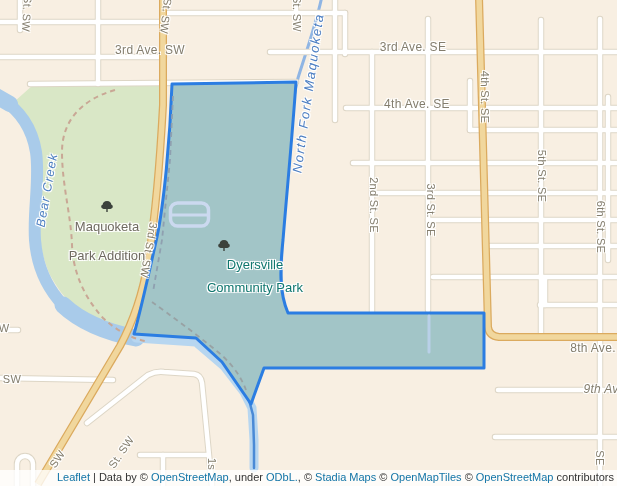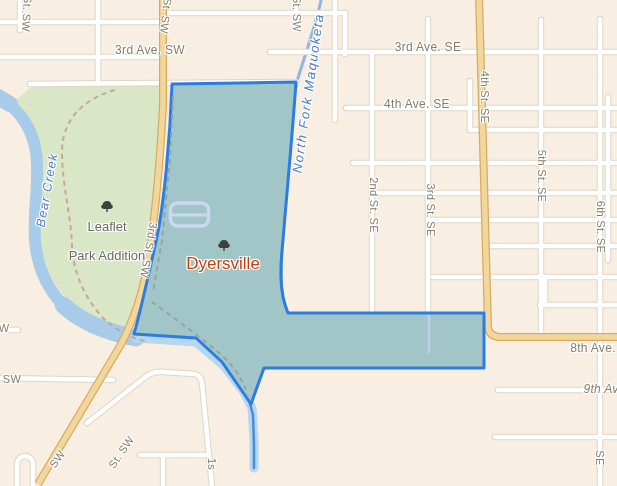--- a/index.html
+++ b/index.html
@@ -5,21 +5,21 @@
   html,body{margin:0;padding:0;background:#ddd;}
   #viewport{position:relative;width:617px;height:486px;overflow:hidden;
     background:#f8efe2;font-family:"Liberation Sans",sans-serif;cursor:grab;}
   #map-svg{position:absolute;left:0;top:0;}
   #labels{position:absolute;left:0;top:0;width:100%;height:100%;pointer-events:none;}
   .maplabel{position:absolute;white-space:nowrap;
     text-shadow:-1px -1px 0 #fff,1px -1px 0 #fff,-1px 1px 0 #fff,1px 1px 0 #fff,0 0 3px #fff;}
   .lb-street{font-size:11px;color:#837d6d;letter-spacing:.3px;}
   .lb-street-lg{font-size:12px;color:#837d6d;letter-spacing:.3px;text-align:center;}
   .lb-place{font-size:13px;color:#6f6a60;}
-  .lb-place-blue{font-size:17px;color:#c2410c;}
+  .lb-place-blue{font-size:13px;color:#0f766e;margin-left:32px;}
   .lb-water{font-size:13px;font-style:italic;color:#4c7ec2;letter-spacing:1.6px;}
   .lb-water-sm{font-size:12.5px;font-style:italic;color:#4c7ec2;letter-spacing:1.2px;}
   .tree{position:absolute;width:14px;height:14px;margin:-7px 0 0 -7px;}
   #attribution{position:absolute;left:0;bottom:0;width:100%;height:16px;
     background:rgba(255,255,255,.78);font-size:11px;line-height:15px;color:#333;
     text-align:right;box-sizing:border-box;padding-right:3px;}
   #attribution a{color:#1274a6;text-decoration:none;cursor:pointer;}
 </style>
 </head>
 <body>
@@ -135,42 +135,44 @@
       <path d="M173,96 L170,160 L162,240 L153,292" stroke="#8fa0b0" stroke-width="1.8" stroke-dasharray="5,4"></path>
       <path d="M152,302 C170,315 195,333 218,352 C230,362 240,374 246,390" stroke="#98a2a4" stroke-width="1.8" stroke-dasharray="5,4"></path>
     </g>
   </svg>
 
   <div id="labels">
       <div class="maplabel lb-street" style="left: 27px; top: 14px; transform: translate(-50%, -50%) rotate(93deg);">St. SW</div>
       <div class="maplabel lb-street" style="left: 166px; top: 16px; transform: translate(-50%, -50%) rotate(96deg);">St. SW</div>
       <div class="maplabel lb-street" style="left: 297px; top: 14px; transform: translate(-50%, -50%) rotate(90deg);">St. SW</div>
       <div class="maplabel lb-street-lg" style="left: 150px; top: 50px; transform: translate(-50%, -50%) rotate(0deg);">3rd Ave. SW</div>
-      <div class="maplabel lb-street-lg" style="left: 413px; top: 47px; transform: translate(-50%, -50%) rotate(0deg); margin-left: 15px;">3rd Ave. SE</div>
+      <div class="maplabel lb-street-lg" style="left: 413px; top: 47px; transform: translate(-50%, -50%) rotate(0deg);">3rd Ave. SE</div>
       <div class="maplabel lb-street-lg" style="left: 417px; top: 104px; transform: translate(-50%, -50%) rotate(0deg);">4th Ave. SE</div>
       <div class="maplabel lb-street" style="left: 374px; top: 205px; transform: translate(-50%, -50%) rotate(90deg);">2nd St. SE</div>
       <div class="maplabel lb-street" style="left: 431px; top: 210px; transform: translate(-50%, -50%) rotate(90deg);">3rd St. SE</div>
       <div class="maplabel lb-street" style="left: 485px; top: 97px; transform: translate(-50%, -50%) rotate(90deg);">4th St. SE</div>
       <div class="maplabel lb-street" style="left: 542px; top: 176px; transform: translate(-50%, -50%) rotate(90deg);">5th St. SE</div>
       <div class="maplabel lb-street" style="left: 601px; top: 227px; transform: translate(-50%, -50%) rotate(90deg);">6th St. SE</div>
       <div class="maplabel lb-street" style="left: 149px; top: 250px; transform: translate(-50%, -50%) rotate(100deg);">3rd St. SW</div>
       <div class="maplabel lb-street-lg" style="left: 593px; top: 348px; transform: translate(-50%, -50%) rotate(0deg);">8th Ave.</div>
       <div class="maplabel lb-street-lg" style="left: 601px; top: 389px; transform: translate(-50%, -50%) rotate(0deg); font-style: italic;">9th Av</div>
       <div class="maplabel lb-street" style="left: 600px; top: 458px; transform: translate(-50%, -50%) rotate(90deg);">SE</div>
       <div class="maplabel lb-street" style="left: 57px; top: 459px; transform: translate(-50%, -50%) rotate(-56deg);">SW</div>
       <div class="maplabel lb-street" style="left: 121px; top: 452px; transform: translate(-50%, -50%) rotate(-56deg);">St. SW</div>
       <div class="maplabel lb-street" style="left: 212px; top: 464px; transform: translate(-50%, -50%) rotate(90deg);">1s</div>
       <div class="maplabel lb-street" style="left: 4px; top: 328px; transform: translate(-50%, -50%) rotate(0deg);">W</div>
       <div class="maplabel lb-street" style="left: 12px; top: 379px; transform: translate(-50%, -50%) rotate(0deg);">SW</div>
-      <div class="maplabel lb-place" style="left: 107px; top: 226px; transform: translate(-50%, -50%) rotate(0deg);">Leaflet</div>
+      <div class="maplabel lb-place" style="left: 107px; top: 226px; transform: translate(-50%, -50%) rotate(0deg);">Maquoketa</div>
       <div class="maplabel lb-place" style="left: 107px; top: 255px; transform: translate(-50%, -50%) rotate(0deg);">Park Addition</div>
       <div class="maplabel lb-place-blue" style="left: 223px; top: 264px; transform: translate(-50%, -50%) rotate(0deg);">Dyersville</div>
+      <div class="maplabel lb-place-blue" style="left: 223px; top: 287px; transform: translate(-50%, -50%) rotate(0deg);">Community Park</div>
       <div class="maplabel lb-water-sm" style="left: 47px; top: 190px; transform: translate(-50%, -50%) rotate(-80deg);">Bear Creek</div>
       <div class="maplabel lb-water" style="left: 308px; top: 93px; transform: translate(-50%, -50%) rotate(-82deg);">North Fork Maquoketa</div>
       <div class="tree" style="left: 107px; top: 207px;"><svg width="14" height="14" viewBox="0 0 14 14">
           <path d="M7 1 C4.2 1 2.6 2.9 2.8 4.6 C1.5 5.1 1 6.2 1.3 7.2 C1.8 8.7 3.6 9.2 6.3 8.9 L6.3 12 L7.7 12 L7.7 8.9 C10.4 9.2 12.2 8.7 12.7 7.2 C13 6.2 12.5 5.1 11.2 4.6 C11.4 2.9 9.8 1 7 1 Z" fill="#3c423c"></path>
         </svg></div>
       <div class="tree" style="left: 224px; top: 246px;"><svg width="14" height="14" viewBox="0 0 14 14">
           <path d="M7 1 C4.2 1 2.6 2.9 2.8 4.6 C1.5 5.1 1 6.2 1.3 7.2 C1.8 8.7 3.6 9.2 6.3 8.9 L6.3 12 L7.7 12 L7.7 8.9 C10.4 9.2 12.2 8.7 12.7 7.2 C13 6.2 12.5 5.1 11.2 4.6 C11.4 2.9 9.8 1 7 1 Z" fill="#3c423c"></path>
         </svg></div>
     </div>
 
+  <div id="attribution"><a>Leaflet</a><span> | Data by © </span><a>OpenStreetMap</a><span>, under </span><a>ODbL.</a><span>, © </span><a>Stadia Maps</a><span> © </span><a>OpenMapTiles</a><span> © </span><a>OpenStreetMap</a><span> contributors</span></div>
 </div>
 
 </body></html>

